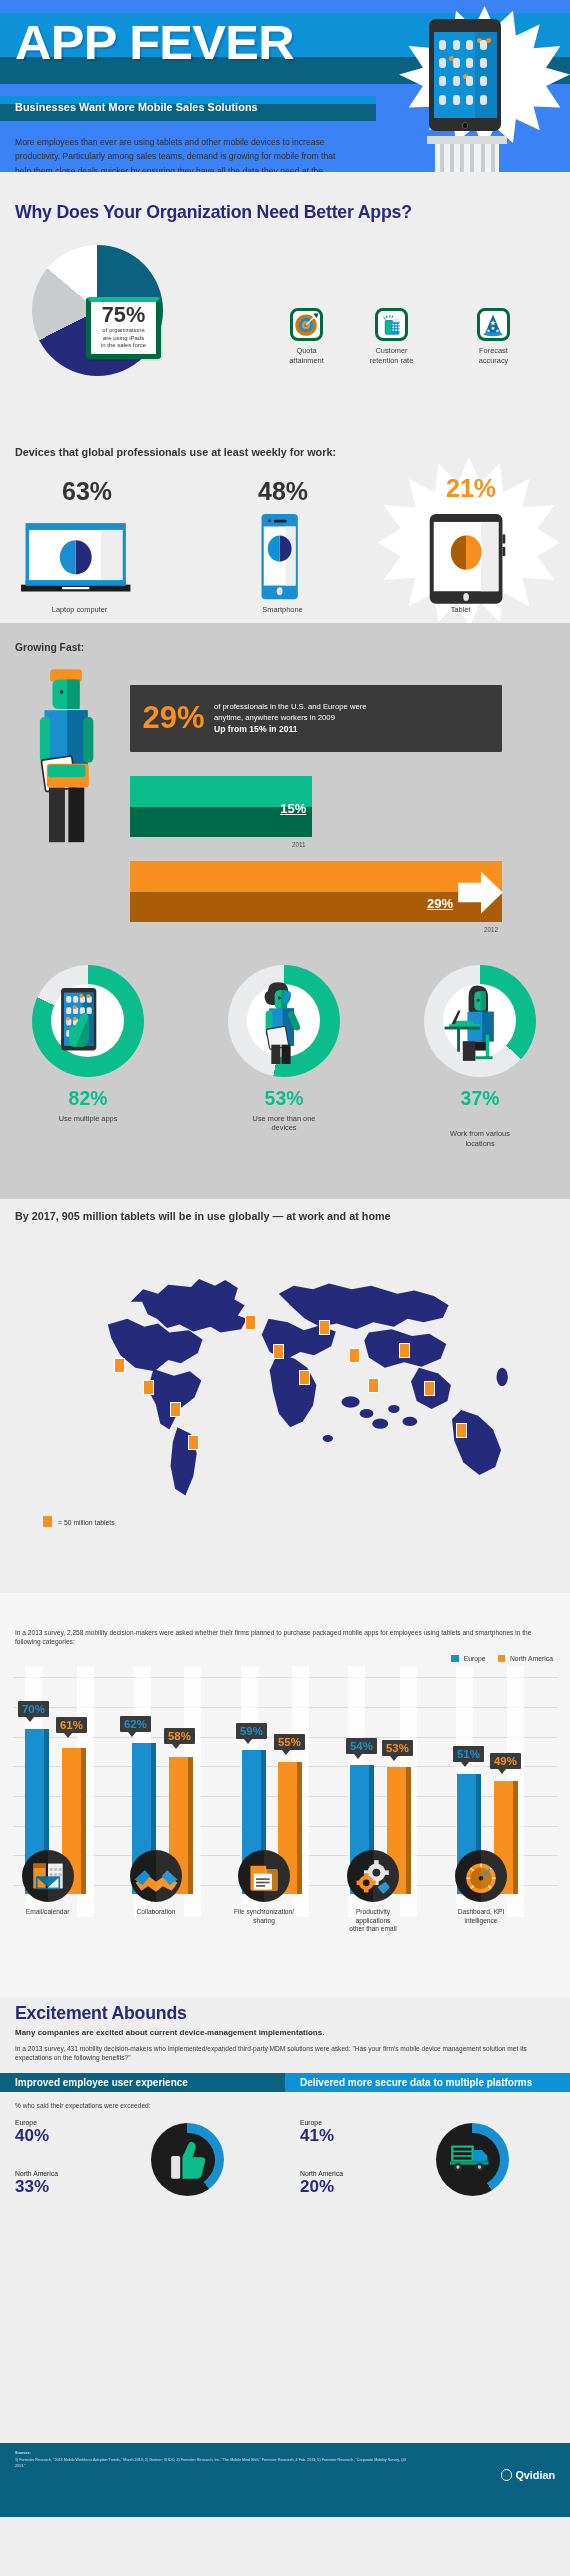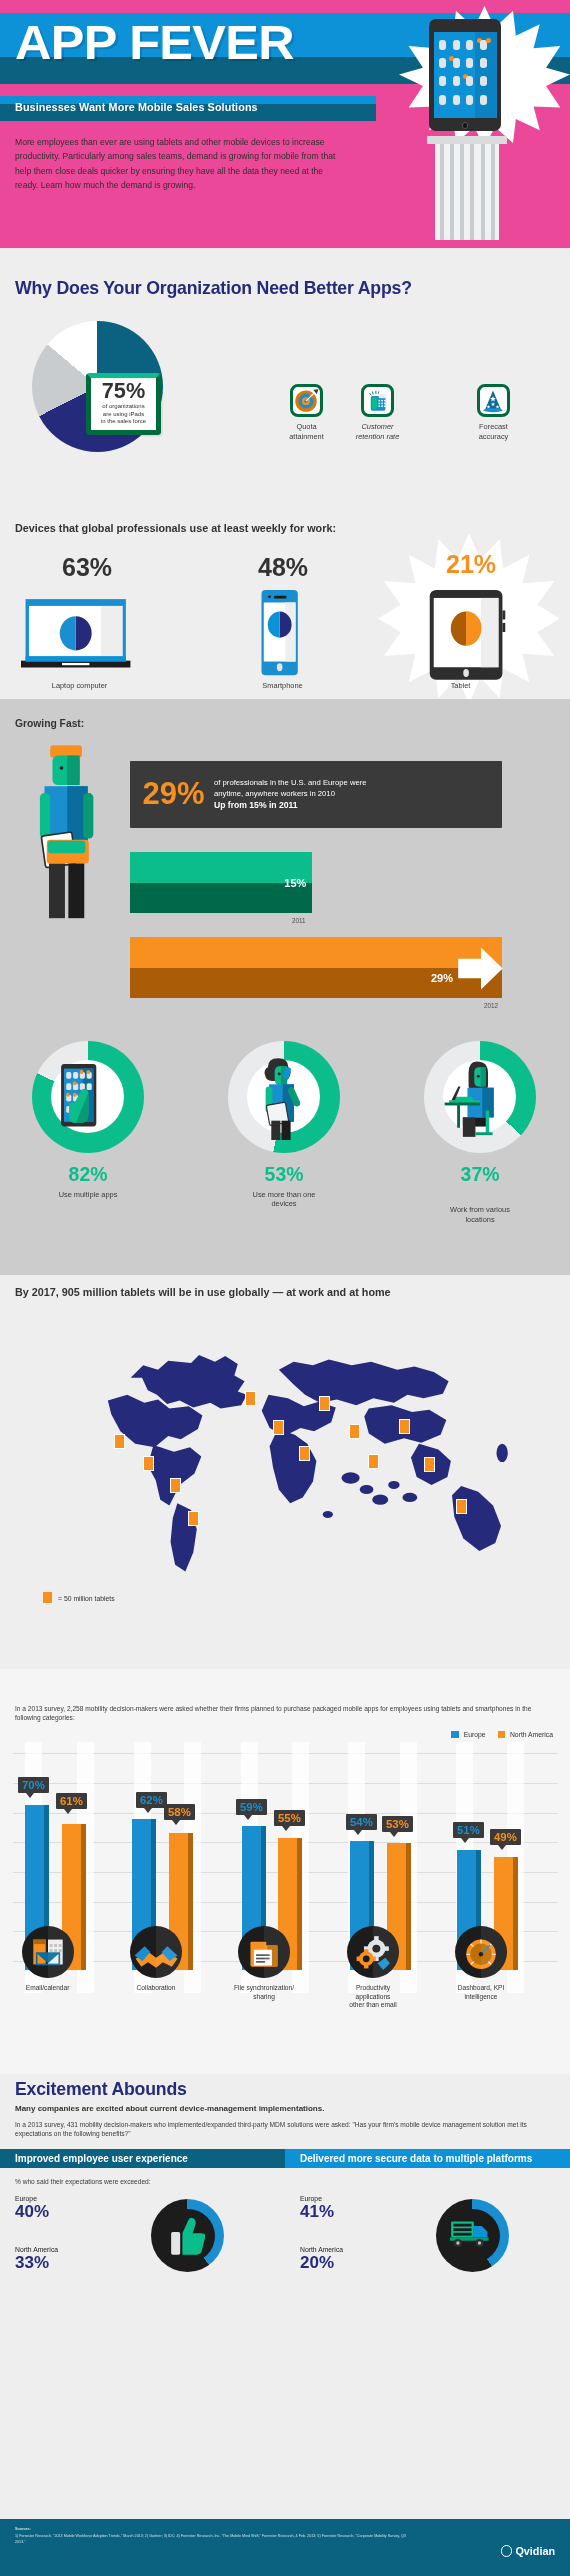--- a/index.html
+++ b/index.html
@@ -4,21 +4,21 @@
 <style>
   * { box-sizing: border-box; margin:0; padding:0; }
   body {
     width:570px; height:2576px;
     font-family:"Liberation Sans", sans-serif;
     background:#eeeeee; overflow:hidden; position:relative;
   }
   .wrap { width:570px; position:relative; }
 
   
-  .hdr { position:relative; height:248px; background:#ec4899; overflow:hidden; }
+  .hdr { position:relative; height:172px; background:#3b82f6; overflow:hidden; }
   .hdr-band-blue { position:absolute; left:0; top:12.5px; width:100%; height:44px; background:#0d92d8; }
   .hdr-band-dark { position:absolute; left:0; top:57px; width:100%; height:27px; background:#0a6180; }
   .hdr-title {
     position:absolute; left:15px; top:11.4px; font-size:48px; line-height:63px;
     font-weight:bold; color:#fff; letter-spacing:-0.6px;
     font-family:"Liberation Sans Narrow","Liberation Sans",sans-serif;
     text-shadow:2.3px 2.3px 0 rgba(0,0,0,.13);
     transform:scaleX(1.05); transform-origin:left center;
   }
   .hdr-sub-bar {
@@ -82,22 +82,22 @@
 
   
   .darkbox { background:#3a3a3a; border-radius:1.1px; position:relative; }
   .darkbox .num { color:#f7901e; font-size:31px; font-weight:bold;
     font-family:"Liberation Sans Narrow","Liberation Sans",sans-serif;}
   .darkbox .txt { color:#fff; font-size:7.7px; line-height:10.8px; }
   .darkbox .txt b { font-family:"Liberation Sans Narrow","Liberation Sans",sans-serif; font-size:8.6px;}
 
   .bar-green-top{background:#0bbd8b;} .bar-green-bot{background:#00694a;}
   .bar-or-top{background:#f7901e;} .bar-or-bot{background:#ab5c06;}
-  .bar-val{position:absolute;color:#fff;font-weight:bold;font-size:11px;
-    font-family:"Liberation Sans Narrow","Liberation Sans",sans-serif;}
+  .bar-val{position:absolute;color:#fff;font-weight:bold;font-size:13px;
+    font-family:"Liberation Sans Narrow","Liberation Sans",sans-serif;text-decoration:underline;}
   .yr{position:absolute;font-size:6.3px;color:#4a4a4a;}
 
   
   .donut{width:112px;height:112px;border-radius:50%;position:relative;}
   .donut .hole{position:absolute;left:19.4px;top:19.4px;width:73px;height:73px;border-radius:50%;background:#fff;}
   .donut-pct{font-size:19.4px;font-weight:bold;color:#0bbd8b;text-align:center;
     font-family:"Liberation Sans Narrow","Liberation Sans",sans-serif;}
 
   
   .maptag{position:absolute;width:11.4px;height:15px;background:#f7901e;border:1.1px solid #fff;}
@@ -221,21 +221,21 @@
           <line x1="23" y1="25" x2="40" y2="8" stroke="#fff" stroke-width="2"></line>
           <polygon points="36,5 45,4 42,13" fill="#3a3a3a"></polygon>
         </svg>
       </div>
       <div class="lbl-small" style="width:57px;margin-left:-12px;margin-top:5.1px;">
         <div>Quota</div>
         <div>attainment</div>
       </div>
     </div>
 
-    <div style="position:absolute;left:361px;top:136px;font-style:italic;">
+    <div style="position:absolute;left:375px;top:136px;">
       <div class="icon-tile">
         <div class="rt"></div>
         <svg width="26" height="26" style="position:absolute;left:0;top:0" viewBox="0 0 46 46">
           <rect x="12" y="16" width="26" height="26" rx="3" fill="#1a8fd0"></rect>
           <rect x="14" y="18" width="9" height="22" rx="4" fill="#0bbd8b"></rect>
           <rect x="26" y="13" width="13" height="7" rx="2" fill="#e9ebec"></rect>
           <g fill="#fff">
               <circle cx="27" cy="24" r="1.6"></circle>
               <circle cx="32" cy="24" r="1.6"></circle>
               <circle cx="37" cy="24" r="1.6"></circle>
@@ -349,21 +349,21 @@
       <rect x="52" y="170" width="74" height="42" rx="6" fill="#f7901e"></rect>
       <rect x="54" y="172" width="66" height="22" rx="6" fill="#0bbd8b"></rect>
       <rect x="56" y="212" width="28" height="96" fill="#2e2e2e"></rect>
       <rect x="90" y="212" width="28" height="96" fill="#1c1c1c"></rect>
     </svg>
 
     <div class="darkbox" style="position:absolute;left:130px;top:62px;width:372px;height:67px;">
       <div class="num" style="position:absolute;left:12.5px;top:15px;">29%</div>
       <div class="txt" style="position:absolute;left:84px;top:17px;width:274px;">
         <div>of professionals in the U.S. and Europe were</div>
-        <div>anytime, anywhere workers in 2010</div>
+        <div>anytime, anywhere workers in 2009</div>
         <b>Up from 15% in 2011</b>
       </div>
     </div>
 
     <div style="position:absolute;left:130px;top:153px;width:182px;height:62px;">
       <div class="bar-green-top" style="position:absolute;left:0;top:0;width:100%;height:31px;"></div>
       <div class="bar-green-bot" style="position:absolute;left:0;top:31px;width:100%;height:30px;"></div>
       <div class="bar-val" style="right:5.7px;top:25px;">15%</div>
     </div>
     <div class="yr" style="left:292px;top:218px;">2011</div>
@@ -561,21 +561,21 @@
         <div class="bar orng" style="left:62px;height:146px;">
             <div class="face"></div>
             <div class="side"></div>
           </div>
         <div class="callout" style="left:56px;top:51px;"><span style="color:#f7901e;">61%</span><div class="tip"></div></div>
 
         <div class="bar blue" style="left:132px;height:151px;">
             <div class="face"></div>
             <div class="side"></div>
           </div>
-        <div class="callout" style="left:136px;top:50px;"><span style="color:#1a8fd0;">62%</span><div class="tip"></div></div>
+        <div class="callout" style="left:120px;top:50px;"><span style="color:#1a8fd0;">62%</span><div class="tip"></div></div>
         <div class="bar orng" style="left:169px;height:137px;">
             <div class="face"></div>
             <div class="side"></div>
           </div>
         <div class="callout" style="left:164px;top:62px;"><span style="color:#f7901e;">58%</span><div class="tip"></div></div>
 
         <div class="bar blue" style="left:242px;height:144px;">
             <div class="face"></div>
             <div class="side"></div>
           </div>

